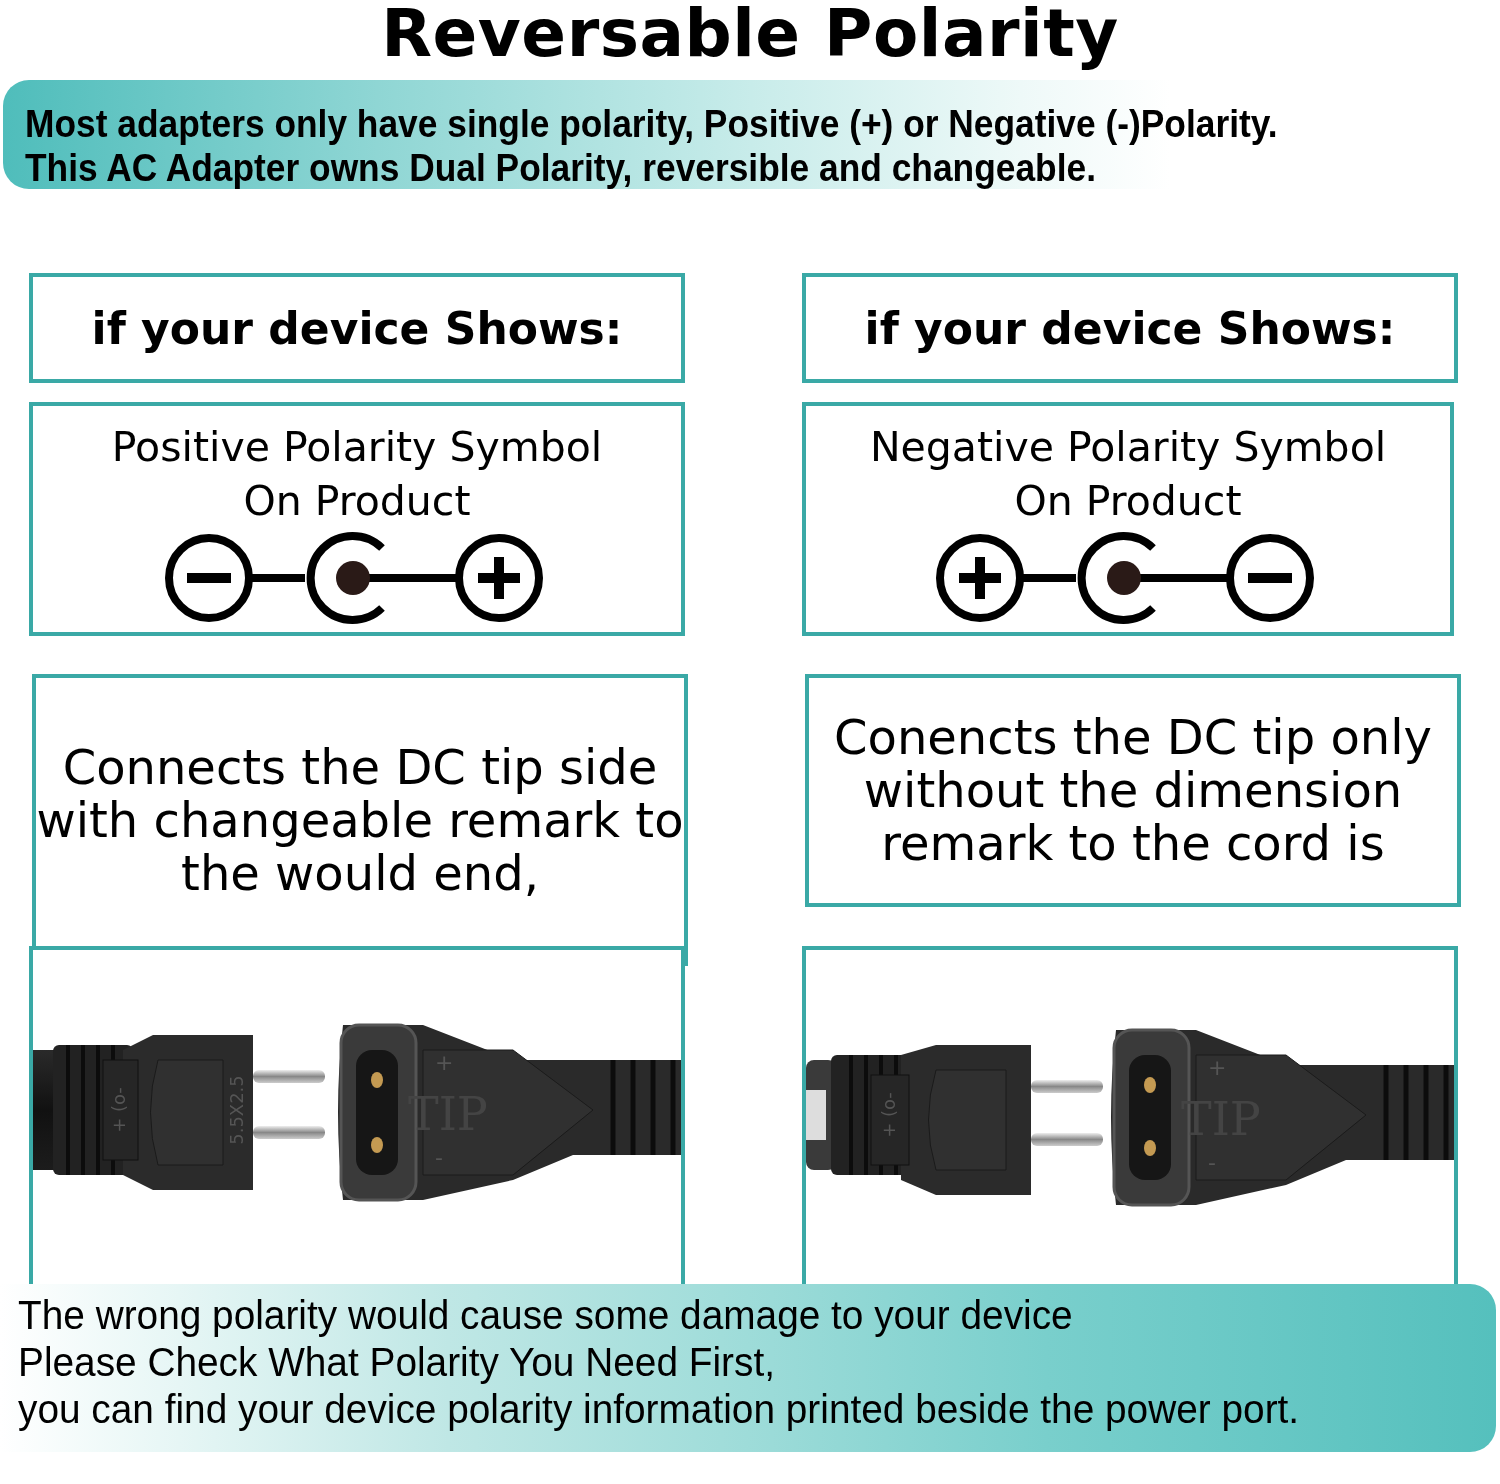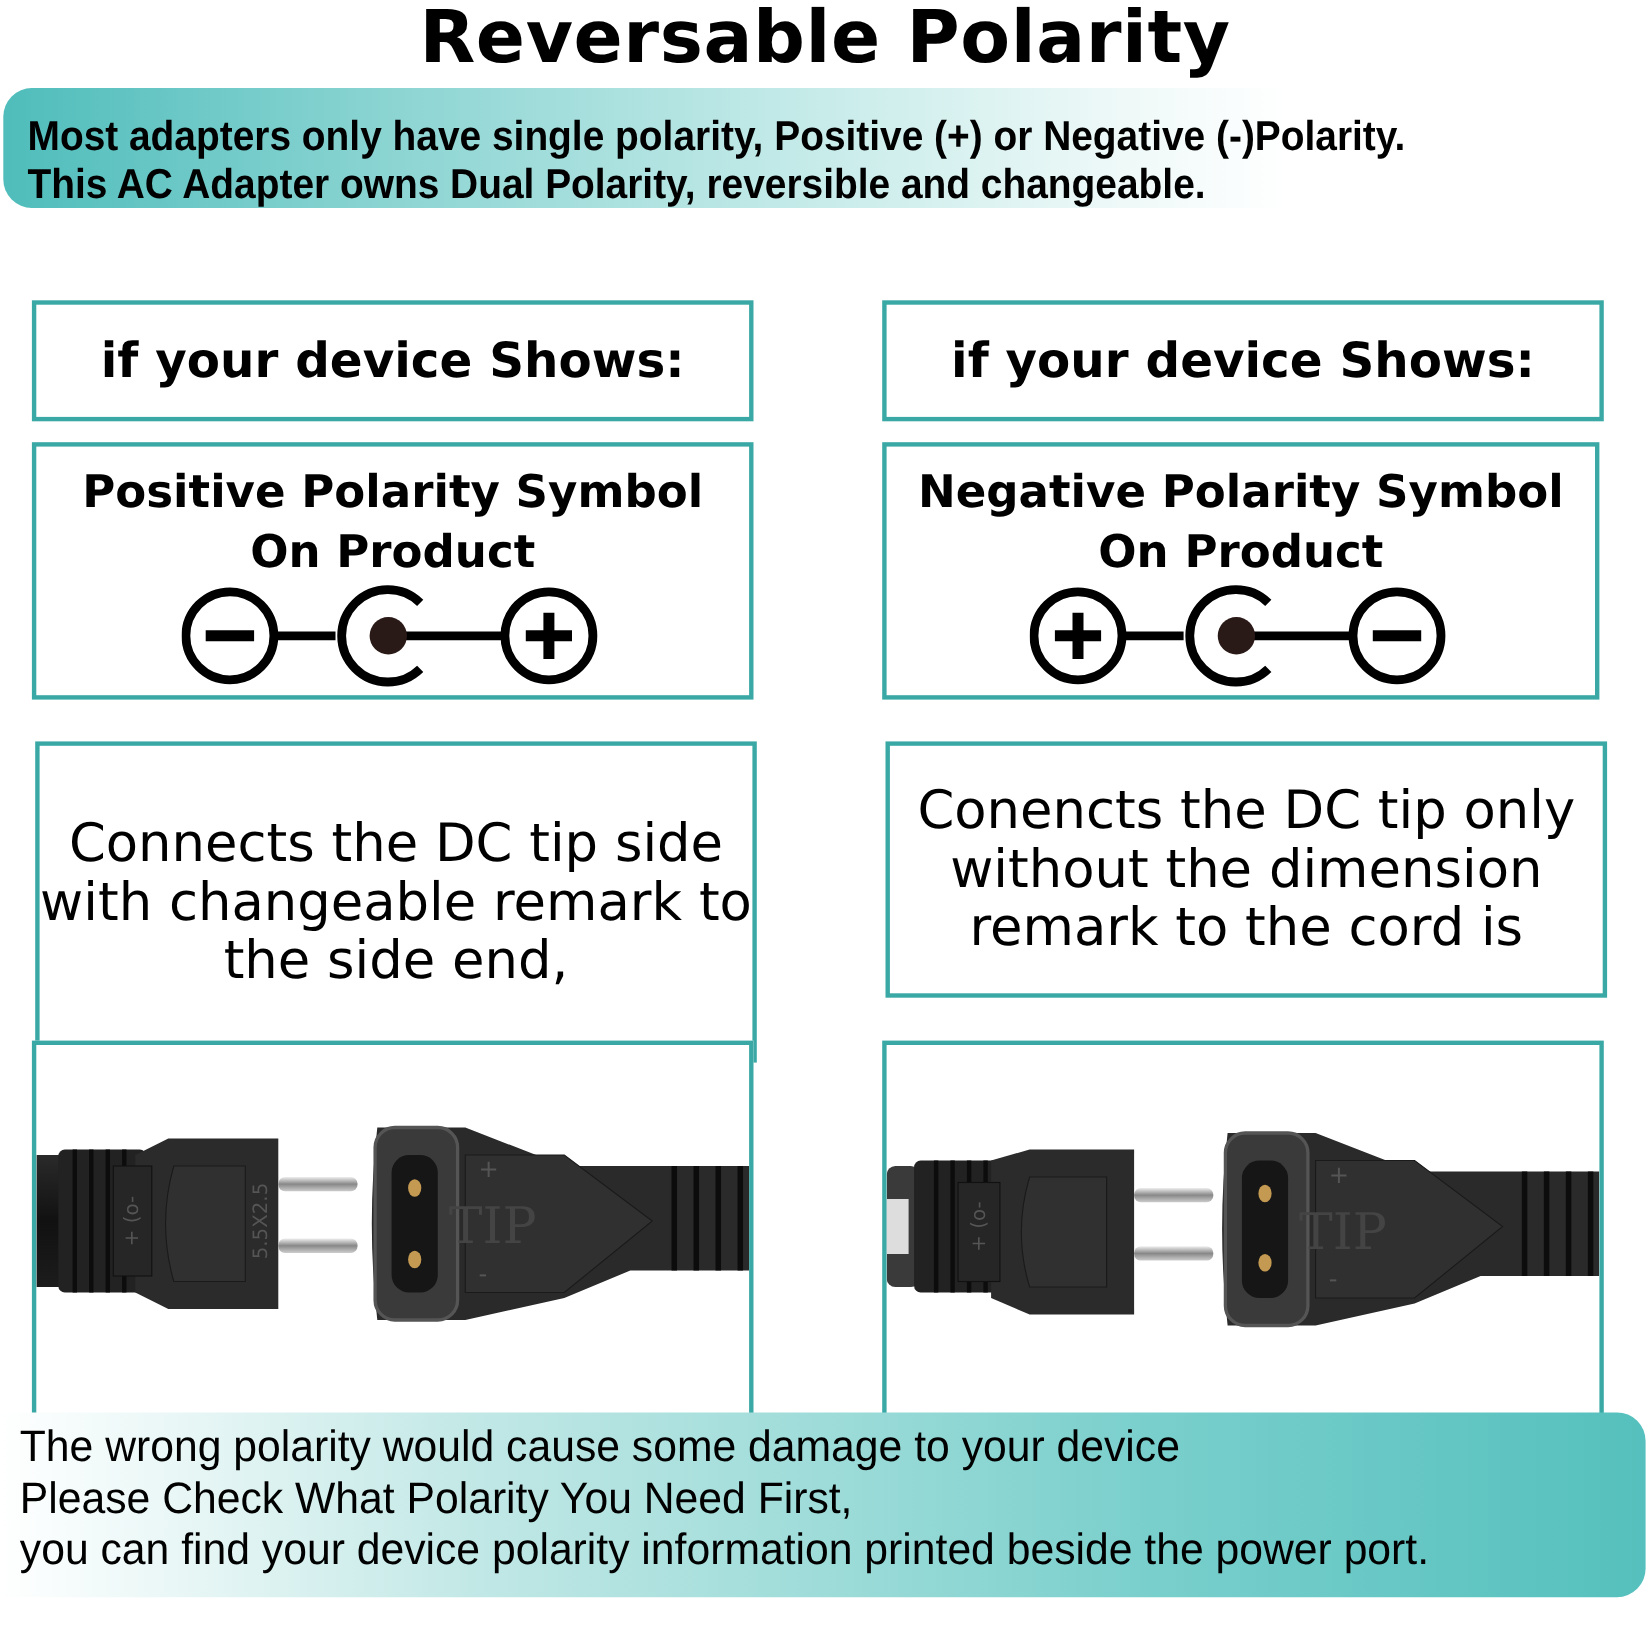--- a/index.html
+++ b/index.html
@@ -3,21 +3,21 @@
 <meta charset="utf-8">
 <style>
   html, body { margin: 0; padding: 0; background: #ffffff; }
   body { width: 1500px; height: 1484px; position: relative; overflow: hidden; font-family: "Liberation Sans", sans-serif; color: #000; }
   .title { position: absolute; left: 0; top: -6px; width: 1500px; text-align: center; font-family: "DejaVu Sans", sans-serif; font-weight: bold; font-size: 66px; letter-spacing: 0.5px; line-height: 80px; }
   .banner-top { position: absolute; left: 3px; top: 80px; width: 1497px; height: 109px; border-radius: 26px 0 0 26px;
     background: linear-gradient(90deg, #4fbdbb 0%, #8fd6d4 25%, #c8ecea 50%, #eef9f8 68%, #ffffff 78%, #ffffff 100%); }
   .banner-top .txt { position: absolute; left: 22px; top: 22px; font-family: "Liberation Sans", sans-serif; font-weight: bold; font-size: 38px; line-height: 44px; transform: scaleX(0.93); transform-origin: left top; white-space: nowrap; }
   .box { position: absolute; border: 4px solid #3aa9a6; box-sizing: border-box; background: #fff; }
   .hdr { display: flex; align-items: center; justify-content: center; font-family: "DejaVu Sans", sans-serif; font-weight: bold; font-size: 44px; margin-top: 16px; }
-  .sym-box .label { text-align: center; font-family: "DejaVu Sans", sans-serif; font-size: 41px; line-height: 54px; margin-top: 14px; font-weight: bold; }
+  .sym-box .label { text-align: center; font-family: "DejaVu Sans", sans-serif; font-size: 41px; line-height: 54px; margin-top: 14px; }
   .sym-box svg { position: absolute; left: 50%; transform: translateX(-50%); top: 124px; }
   .desc { display: flex; align-items: center; justify-content: center; text-align: center; font-family: "DejaVu Sans", sans-serif; font-size: 48px; line-height: 53px; }
   .photo { overflow: hidden; }
   .banner-bot { position: absolute; left: 0; top: 1284px; width: 1496px; height: 168px; border-radius: 0 26px 26px 0;
     background: linear-gradient(90deg, #ffffff 0%, #e6f6f5 12%, #bfe7e5 30%, #9edcd9 50%, #79cfcc 70%, #55c0bd 100%); }
   .banner-bot .txt { position: absolute; left: 18px; top: 8px; font-family: "Liberation Sans", sans-serif; font-size: 40px; line-height: 47px; transform: scaleX(0.97); transform-origin: left top; white-space: nowrap; }
 </style>
 </head>
 <body>
 
@@ -51,21 +51,21 @@
       <line x1="334" y1="27" x2="334" y2="69" stroke-width="10"></line>
     </g>
     <circle cx="188" cy="48" r="17" fill="#2a1a17"></circle>
   </svg>
 </div>
 
 <div class="box desc" style="left:32px; top:674px; width:656px; height:292px;">
   <div>
     <div>Connects the DC tip side</div>
     <div>with changeable remark to</div>
-    <div>the side end,</div>
+    <div>the would end,</div>
   </div>
 </div>
 
 <div class="box photo" style="left:29px; top:946px; width:656px; height:352px;">
   <svg width="648" height="344" viewBox="0 0 648 344">
     <defs>
       <linearGradient id="pinG" x1="0" y1="0" x2="0" y2="1">
         <stop offset="0" stop-color="#eee"></stop>
           <stop offset="0.5" stop-color="#888"></stop>
           <stop offset="1" stop-color="#ccc"></stop>

